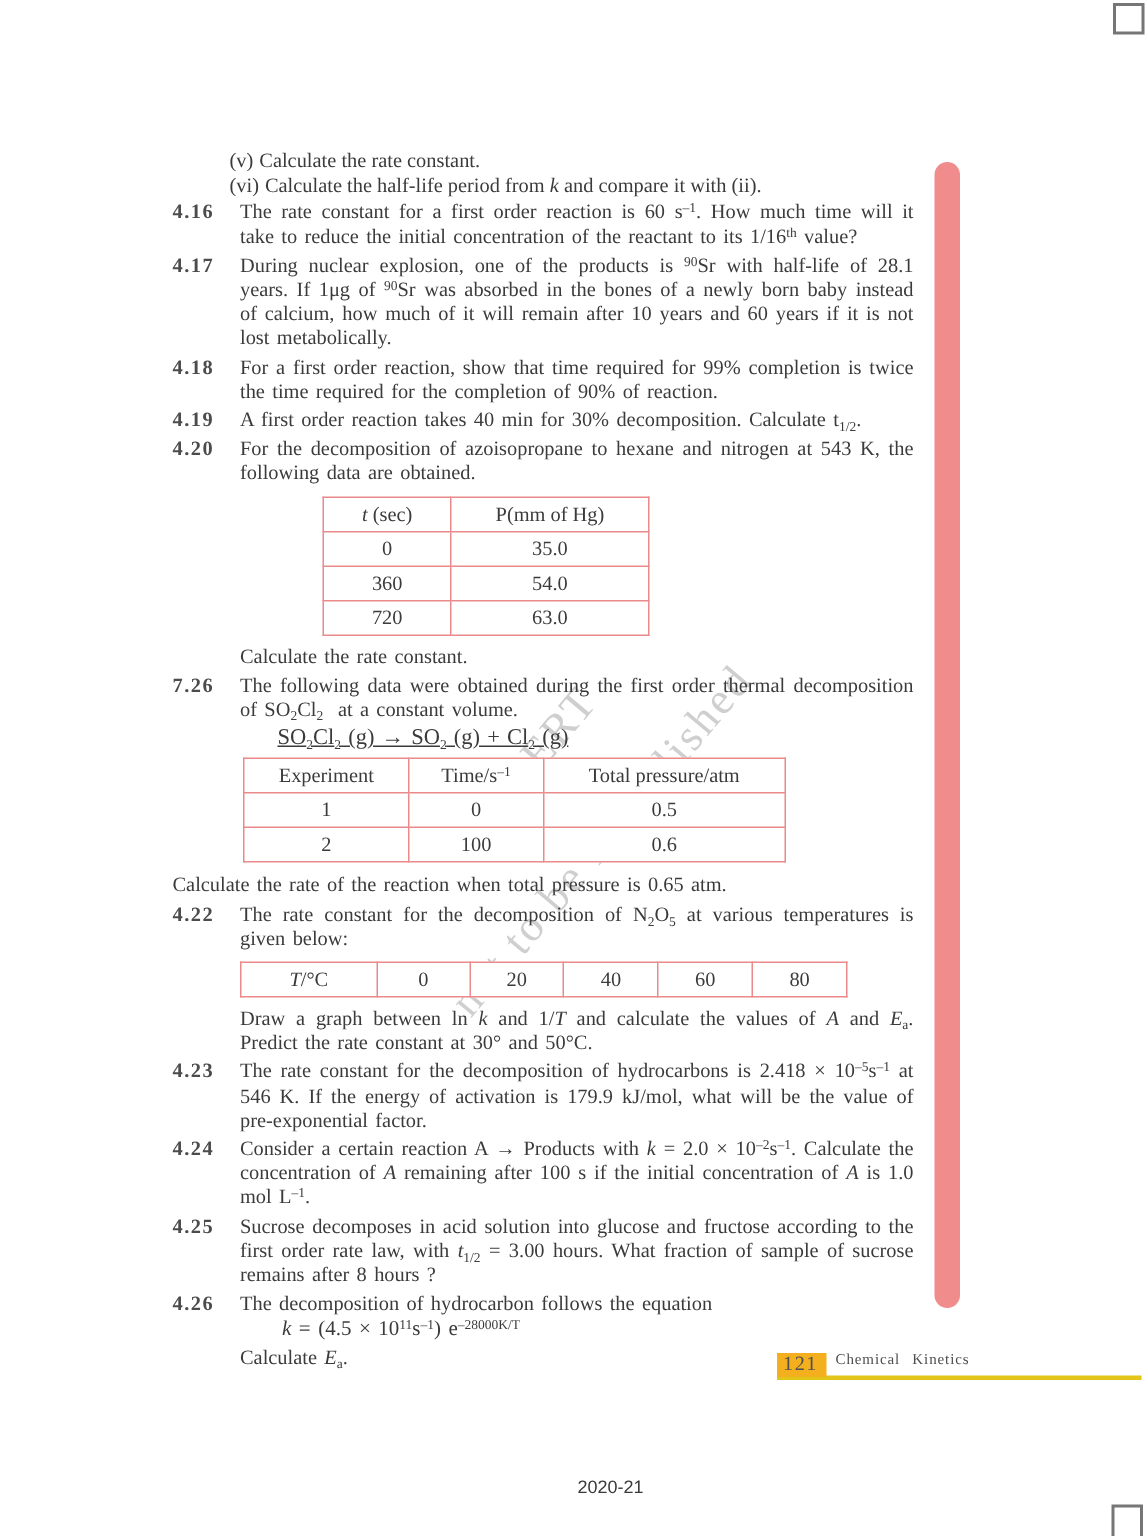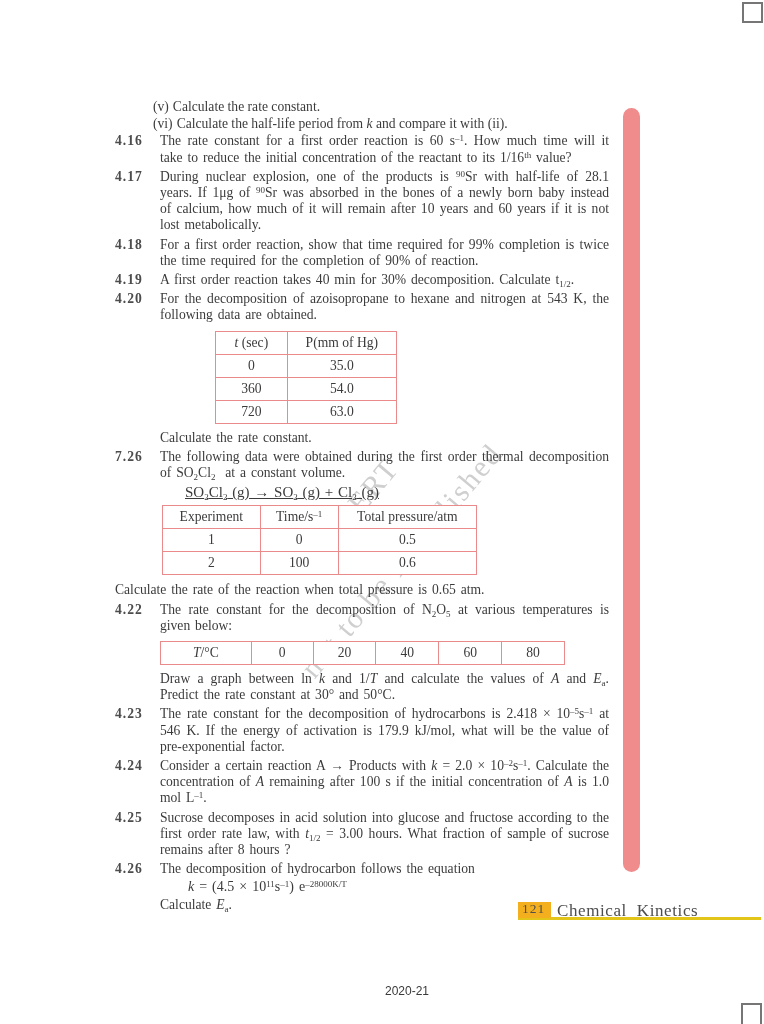--- a/index.html
+++ b/index.html
@@ -27,34 +27,34 @@
   .prob-num{font-weight:bold;color:#4c4c4c;letter-spacing:1px;}
   .prob-body{min-width:0;}
   .fullwidth{margin-bottom:3px;}
   sup{font-size:9px;vertical-align:4px;line-height:0;}
   sub{font-size:9px;vertical-align:-3px;line-height:0;}
   i{font-style:italic;}
   
   table{border-collapse:collapse;background:#fff;position:relative;z-index:1;}
   td,th{border:1.5px solid #ea8a8a;text-align:center;font-weight:normal;
         font-size:13.6px;padding:1px 4px;height:20px;}
-  .tbl1{margin:7px 0 6px 55px;width:182px;}
+  .tbl1{margin:7px 0 6px 55px;width:218px;}
   .tbl1 .c0{width:68px;} .tbl1 .c1{width:110px;}
   .eq{margin:3px 0 5px 25px;font-size:15px;text-align:left;word-spacing:1px;text-decoration:underline;}
-  .tbl2{margin:5px 0 4px 2px;width:315px;padding-left:46px;}
+  .tbl2{margin:5px 0 4px 2px;width:362px;padding-left:46px;}
   .tbl2 .c0{width:94px;} .tbl2 .c1{width:75px;} .tbl2 .c2{width:142px;}
   .tbl3{margin:7px 0 6px 0;width:405px;}
   .tbl3 .c0{width:92px;} .tbl3 .cx{width:60px;}
   .eq26{margin:1px 0 2px 28px;font-size:14px;text-align:left;}
   
   .pgnum-box{position:absolute;left:518px;top:902px;width:33px;height:16px;
              background:#f3af1d;z-index:1;}
   .pgnum{position:absolute;left:522px;top:901px;font-size:13.5px;color:#4f4f4f;
          letter-spacing:1px;z-index:2;}
-  .chapter{position:absolute;left:557px;top:901px;font-size:17px;color:#4d4d4d;
+  .chapter{position:absolute;left:557px;top:901px;font-size:10px;color:#4d4d4d;
            letter-spacing:.6px;word-spacing:5px;z-index:2;}
   .footer-rule{position:absolute;left:518px;top:917px;width:243px;height:2.5px;
                background:#e3c418;z-index:0;}
   .year{position:absolute;left:385px;top:984px;font-size:12px;color:#3a3a3a;
         font-family:"Liberation Sans","DejaVu Sans",sans-serif;}
 </style>
 </head>
 <body>
 
 <div class="page">

